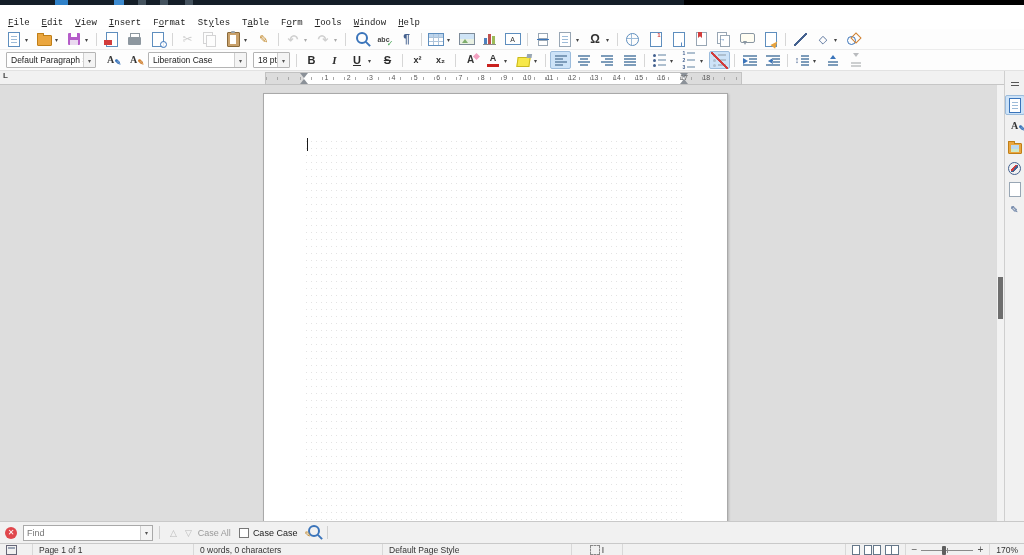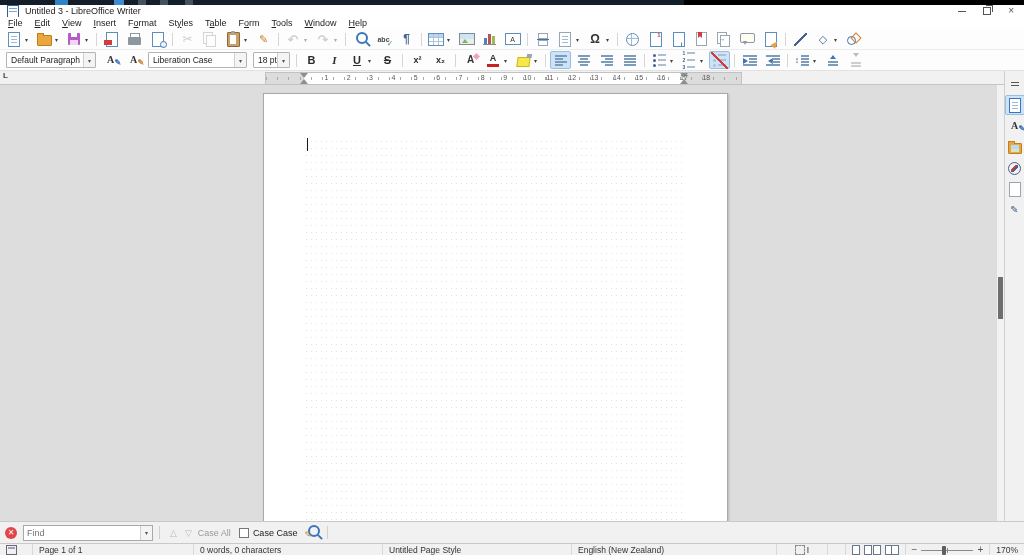--- a/index.html
+++ b/index.html
@@ -18,21 +18,21 @@
     background:repeating-linear-gradient(#7fa8cf 0 1px,transparent 1px 3px);}
   #winbtns{margin-left:auto;display:flex;align-items:center;gap:17px;padding-right:10px;}
   .wmin{width:8px;height:1px;background:#555;display:inline-block;}
   .wmax{width:6px;height:6px;border:1px solid #555;background:#fff;position:relative;display:inline-block;}
   .wmax::before{content:"";position:absolute;top:-3px;left:2px;width:6px;height:6px;
     border:1px solid #555;border-bottom:none;border-left:none;}
   .wclose{font-size:10px;color:#555;line-height:1;}
   
   #menubar{position:absolute;left:0;top:17px;width:1024px;height:12px;background:#fff;
     display:flex;align-items:center;font-size:9px;border-bottom:1px solid #f0f0f0;padding-left:2px;}
-  .mitem{padding:0 6px;cursor:default;color:#222;}
+  .mitem{padding:0 6px;cursor:default;color:#222;font-family:Liberation Mono, monospace;}
   .mitem u{text-decoration:underline;}
   
   .toolbar{position:absolute;left:0;width:1024px;background:#fdfdfd;display:flex;align-items:center;}
   #tb1{top:29px;height:20px;border-bottom:1px solid #ececec;padding-left:3px;}
   #tb2{top:50px;height:20px;border-bottom:1px solid #e2e2e2;padding-left:3px;}
   .tbtn{height:16px;min-width:17px;padding:0 1px;margin:0 1px;border:1px solid transparent;border-radius:2px;
     display:inline-flex;align-items:center;justify-content:center;cursor:default;}
   .tbtn.active{background:#cde3f8;border-color:#9cbcdc;}
   .tbtn.disabled{opacity:.45;filter:grayscale(.9);}
   .tsep{width:1px;height:13px;background:#d6d6d6;margin:0 3px;flex:0 0 auto;}
@@ -199,29 +199,20 @@
   .znotch{position:absolute;left:50%;top:2px;width:1px;height:5px;background:#8a8a8a;}
   .zhandle{position:absolute;left:40%;top:0;width:4px;height:9px;background:#5f5f5f;border-radius:1px;}
   .zpm{font-size:10px;color:#555;line-height:1;}
 </style>
 </head>
 <body>
 
 <div id="app">
   <div id="topstrip"></div>
 
-  <div id="titlebar">
-    <span class="wicon"></span>
-    <span>Untitled 3 - LibreOffice Writer</span>
-    <span id="winbtns">
-      <span class="wmin"></span>
-      <span class="wmax"></span>
-      <span class="wclose">×</span>
-    </span>
-  </div>
 
   <div id="menubar">
       <span class="mitem"><u>F</u>ile</span>
       <span class="mitem"><u>E</u>dit</span>
       <span class="mitem"><u>V</u>iew</span>
       <span class="mitem"><u>I</u>nsert</span>
       <span class="mitem">F<u>o</u>rmat</span>
       <span class="mitem">St<u>y</u>les</span>
       <span class="mitem">T<u>a</u>ble</span>
       <span class="mitem">F<u>o</u>rm</span>
@@ -709,24 +700,21 @@
     <div class="sb-cell" style="width:20px">
         <i class="isb"></i>
       </div>
     <div class="sb-cell" style="width:148px">
         <span>Page 1 of 1</span>
       </div>
     <div class="sb-cell" style="width:176px">
         <span>0 words, 0 characters</span>
       </div>
     <div class="sb-cell" style="width:176px">
-        <span>Untitled Page Style</span>
-      </div>
-    <div class="sb-cell" style="width:192px">
-        <span>English (New Zealand)</span>
+        <span>Default Page Style</span>
       </div>
     <div class="sb-cell" style="width:38px;justify-content:center">
         <i class="isel"></i>
         <b style="font-weight:normal">I</b>
       </div>
     <div class="sb-fill"></div>
     <div class="sb-cell sb-views">
       <span class="vbtn">
           <i class="vw1"></i>
         </span>

